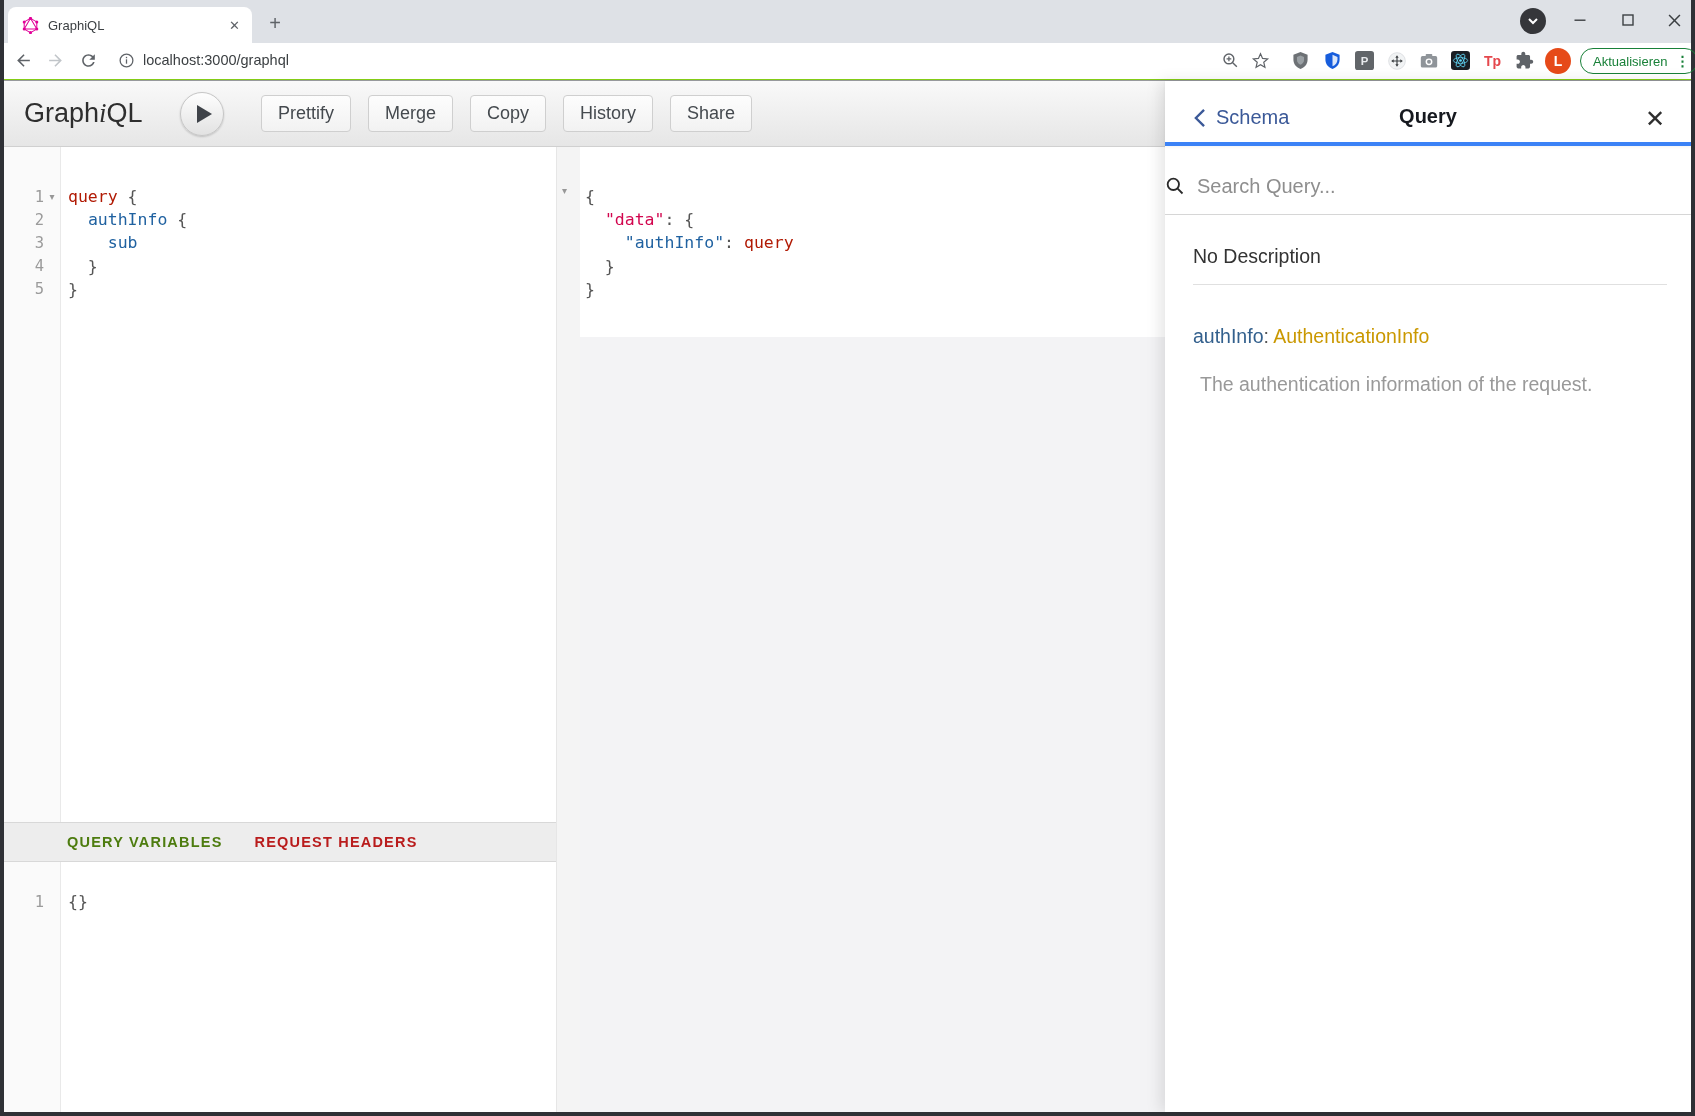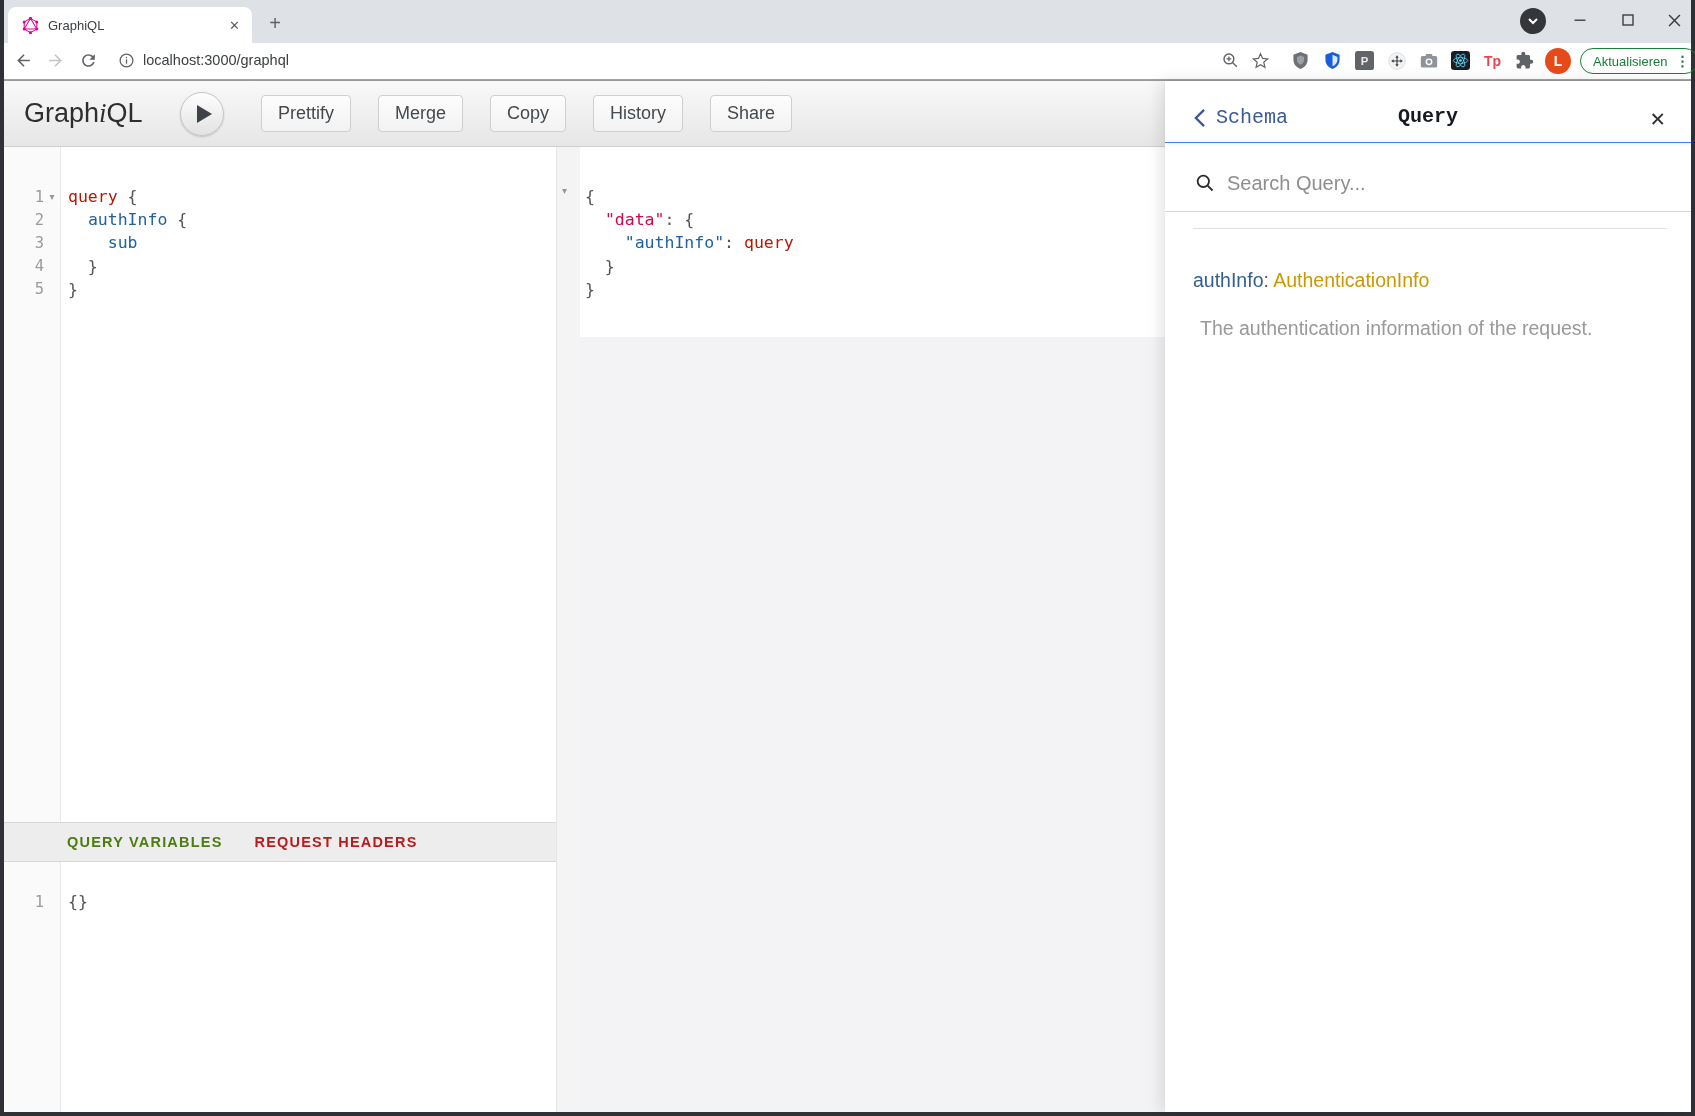--- a/index.html
+++ b/index.html
@@ -34,21 +34,21 @@
   .app{position:absolute;left:0;top:81px;right:0;bottom:0;}
   .topbar{position:absolute;left:0;top:0;width:1161px;height:66px;box-sizing:border-box;
     background:linear-gradient(#f9f9f9,#e6e6e6);border-bottom:1px solid #d0d0d0;}
   .logo{position:absolute;left:20px;top:17px;font-size:27px;color:#2e2e2e;}
   .logo .it{font-style:italic;font-family:"Liberation Serif",serif;}
   .play-btn{position:absolute;left:176px;top:11px;width:44px;height:44px;border-radius:50%;
     background:linear-gradient(#fefefe,#e2e2e2);border:1px solid #c6c6c6;box-sizing:border-box;
     box-shadow:0 1px 2px rgba(0,0,0,0.18);display:flex;align-items:center;justify-content:center;}
   .play-tri{width:0;height:0;border-left:15px solid #3f4349;border-top:9px solid transparent;
     border-bottom:9px solid transparent;margin-left:5px;}
-  .tb-buttons{position:absolute;left:257px;top:14px;display:flex;gap:27px;}
+  .tb-buttons{position:absolute;left:257px;top:14px;display:flex;gap:17px;}
   .tb-btn{height:37px;padding:0 16px;font-size:18px;color:#454a4f;background:linear-gradient(#fdfdfd,#f2f2f2);
     border:1px solid #cfcfcf;border-radius:4px;display:flex;align-items:center;font-family:inherit;}
   
   .left-pane{position:absolute;left:0;top:66px;width:552px;bottom:0;background:#fff;display:flex;flex-direction:column;}
   .query-editor{flex:1;position:relative;overflow:hidden;}
   .gutter{position:absolute;left:0;top:0;bottom:0;width:56px;background:#fafafa;border-right:1px solid #e9e9e9;}
   .lines{position:relative;}
   .pad38{padding-top:38px;} .pad28{padding-top:28px;}
   .code-line{display:flex;height:23.2px;align-items:center;}
   .ln{display:inline-block;width:40px;text-align:right;color:#9b9b9b;
@@ -64,27 +64,27 @@
   .var-editor{height:250px;position:relative;}
   .strip{position:absolute;left:552px;top:66px;width:24px;bottom:0;background:#f4f4f4;border-left:1px solid #e6e6e6;box-sizing:border-box;}
   .strip .fold-abs{position:absolute;left:5px;top:38px;color:#979797;font-size:10px;}
   .result-pane{position:absolute;left:576px;top:66px;width:585px;bottom:0;background:#f3f3f5;}
   .result-content{height:152px;background:#fff;padding-top:38px;padding-left:5px;box-sizing:content-box;}
   .result-content .code-line{height:23.2px;}
   .result-content pre.code{margin-left:0;}
   
   .doc-panel{position:absolute;left:1161px;top:0;right:0;bottom:0;background:#fff;
     box-shadow:-5px 0 14px rgba(0,0,0,0.10);}
-  .doc-header{position:relative;height:61px;border-bottom:1px solid #3b82f6;box-shadow:0 1px 3px rgba(0,0,0,0.05);font-family:Liberation Mono, monospace;}
+  .doc-header{position:relative;height:61px;border-bottom:4px solid #3b82f6;box-shadow:0 1px 3px rgba(0,0,0,0.05);}
   .doc-back{position:absolute;left:28px;bottom:13px;display:flex;align-items:center;color:#3B5998;font-size:20px;}
   .doc-back svg{margin-right:10px;}
   .doc-title{position:absolute;left:0;right:0;bottom:14px;text-align:center;font-size:20px;font-weight:bold;color:#16191f;}
   .doc-close{position:absolute;right:26px;bottom:9px;font-size:24px;font-weight:300;color:#2f2f2f;}
   .doc-search{height:69px;box-sizing:border-box;border-bottom:1px solid #d6d6d6;display:flex;
-    align-items:center;padding-left:30px;padding-top:12px;}
+    align-items:center;padding-top:12px;}
   .doc-search .ph{margin-left:12px;font-size:20px;color:#8e8e8e;}
   .doc-body{padding:0 24px 0 28px;}
   .no-desc{margin-top:30px;font-size:19.5px;color:#333;}
   .fields-hd{margin-top:52px;font-size:15px;font-weight:bold;letter-spacing:1.5px;color:#666;}
   .doc-hr{margin-top:16px;border:none;border-top:1px solid #e0e0e0;}
   .field-row{margin-top:40px;font-size:19.5px;}
   .field-name{color:#33608d;} .field-colon{color:#555;} .type-name{color:#CA9800;}
   .field-desc{margin-top:25px;font-size:19.5px;color:#999;padding-left:7px;}
 </style>
 </head>
@@ -334,20 +334,21 @@
         <span class="doc-close">✕</span>
       </div>
       <div class="doc-search">
         <svg width="20" height="20" viewBox="0 0 24 24">
             <circle cx="10" cy="10" r="6.8" fill="none" stroke="#2a2a2a" stroke-width="2.2"></circle>
             <path d="M15.2 15.2L21 21" stroke="#2a2a2a" stroke-width="2.2"></path>
           </svg>
         <span class="ph">Search Query...</span>
       </div>
       <div class="doc-body">
+        <div class="no-desc">No Description</div>
         <hr class="doc-hr">
         <div class="field-row">
           <span class="field-name">authInfo</span><span class="field-colon">: </span><span class="type-name">AuthenticationInfo</span>
         </div>
         <div class="field-desc">The authentication information of the request.</div>
       </div>
     </div>
 
   </div>
 </div>

